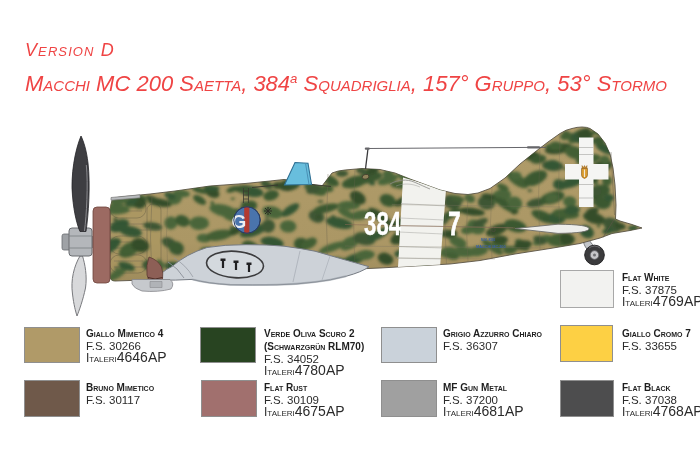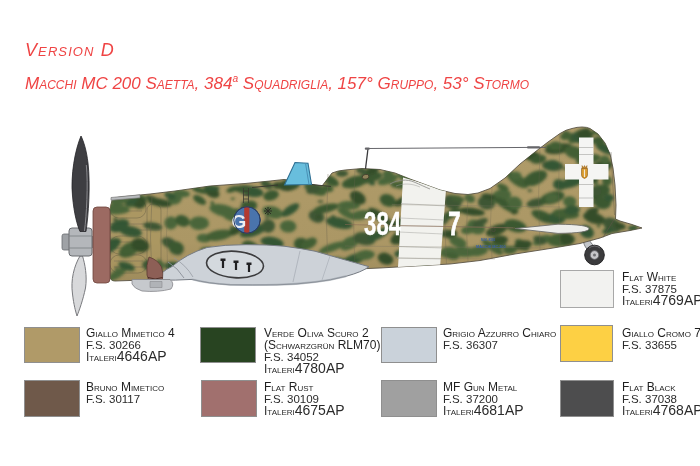--- a/index.html
+++ b/index.html
@@ -1,21 +1,21 @@
 <!DOCTYPE html>
 <html><head><meta charset="utf-8">
 <style>
 html,body{margin:0;padding:0;background:#ffffff;width:700px;height:466px;overflow:hidden}
 body{font-family:"Liberation Sans",sans-serif;position:relative}
 .hdr{position:absolute;left:25px;top:36px;color:#ef4444;font-style:italic;font-variant:small-caps;line-height:28.5px;white-space:nowrap}
 .h1{font-size:18px;letter-spacing:1.1px}
-.h2{font-size:17px}
+.h2{font-size:22px}
 .sw{position:absolute;border:1px solid #8f8f8f}
 .lbl{position:absolute;color:#2b2b2b;line-height:10.8px;white-space:nowrap}
-.nm{font-weight:normal;font-variant:small-caps;font-size:12px;color:#1e1e1e}
+.nm{font-weight:bold;font-variant:small-caps;font-size:10px;color:#1e1e1e}
 .fs{font-size:11.5px;line-height:11.5px}
 .it{font-variant:small-caps;font-size:12px}
 .itn{font-size:14px;font-variant:normal}
 sup{font-size:60%}
 </style></head>
 <body>
 <div class="hdr">
 <div class="h1">Version D</div>
 <div class="h2">Macchi MC 200 Saetta, 384<sup style="font-variant:normal">a</sup>&nbsp;Squadriglia, 157°&nbsp;Gruppo, 53°&nbsp;Stormo</div>
 </div>

